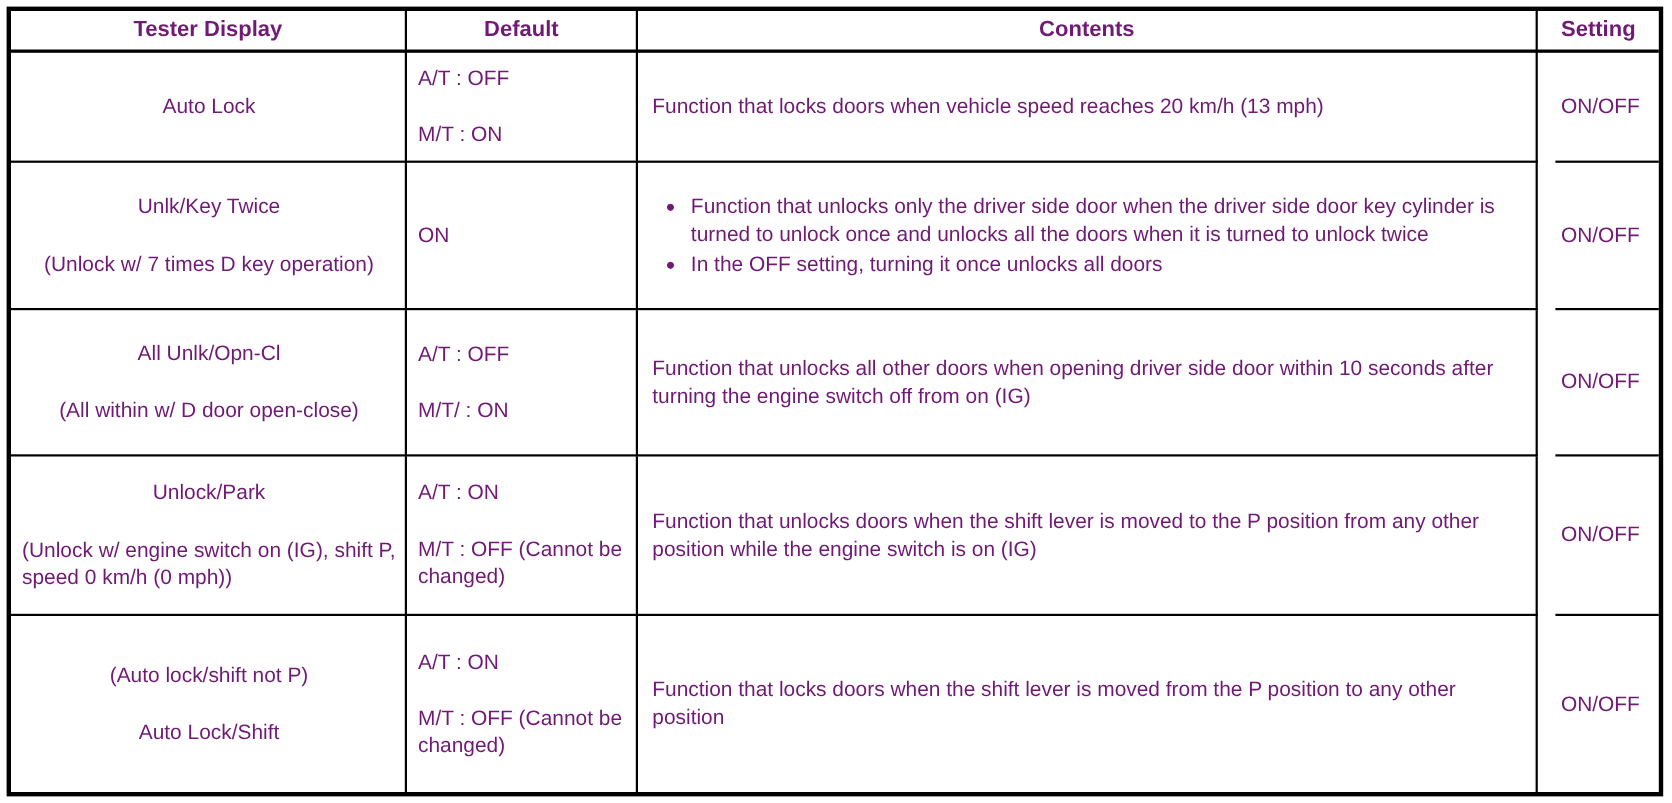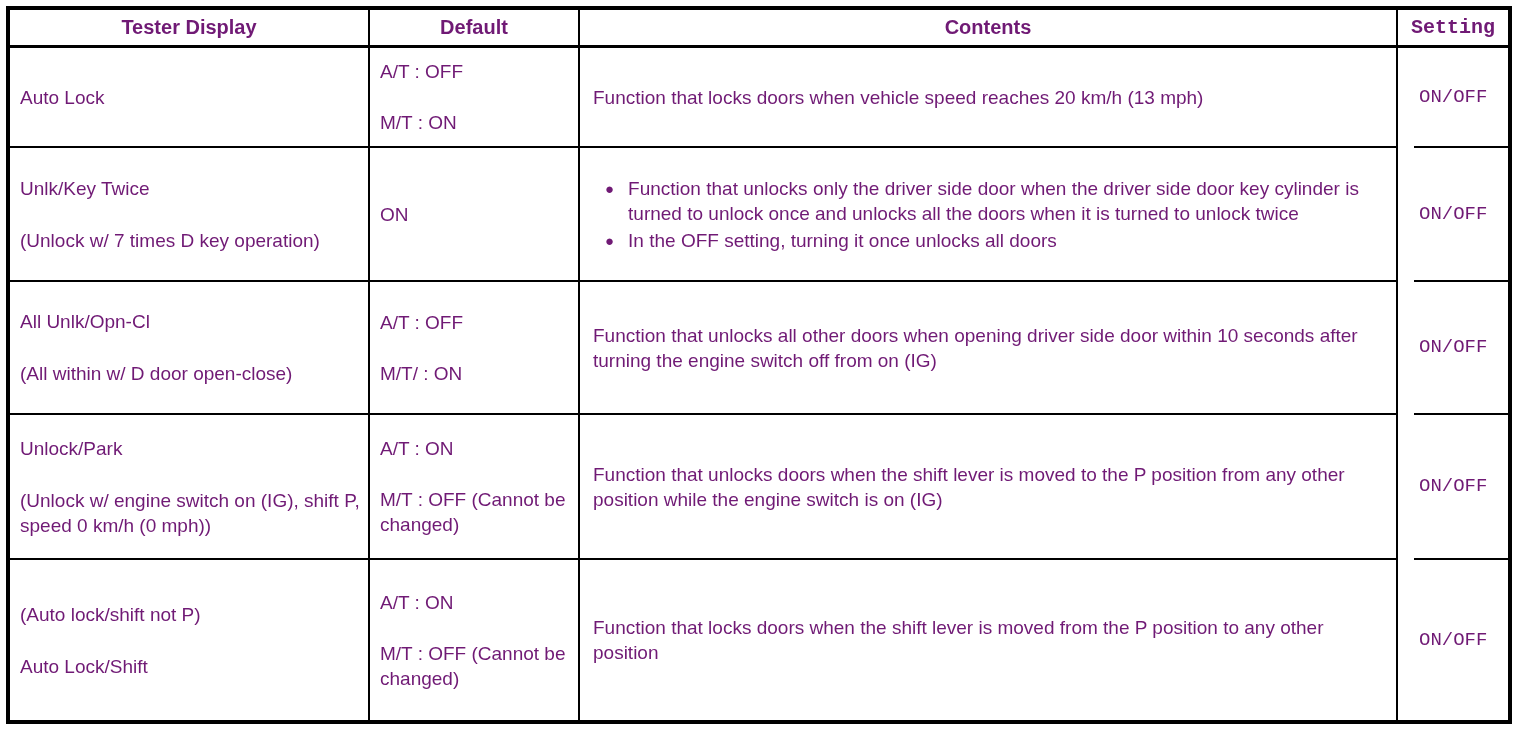--- a/index.html
+++ b/index.html
@@ -23,30 +23,30 @@
     border-right: 2px solid #000000;
     border-bottom: 2px solid #000000;
     font-size: 19px;
     line-height: 25px;
     display: flex;
     flex-direction: column;
     justify-content: center;
     overflow: hidden;
     box-sizing: border-box;
   }
-  .cell.last-col { border-right: none; font-family: Liberation Mono, monospace; }
+  .cell.last-col { border-right: none; }
   .cell.last-row { border-bottom: none; }
   .hdr {
     font-weight: bold;
     font-size: 20px;
     align-items: center;
     justify-content: center;
     border-bottom-width: 3px;
   }
-  .c-display { padding: 6px 8px 6px 10px; gap: 27px; }
+  .c-display { padding: 6px 8px 6px 10px; gap: 27px; align-items: center; }
   .c-default { padding: 6px 6px 6px 10px; gap: 26px; }
   .c-contents { padding: 6px 25px 6px 13px; gap: 4px; }
   .c-setting { padding: 6px 2px 6px 5px; margin-left: 16px; }
   .bullet-list { display: flex; flex-direction: column; gap: 2px; }
   .bullet-item { display: flex; align-items: flex-start; padding-left: 12px; }
   .bullet-glyph {
     flex: 0 0 auto;
     font-size: 15px;
     line-height: 25px;
     margin-right: 14px;

